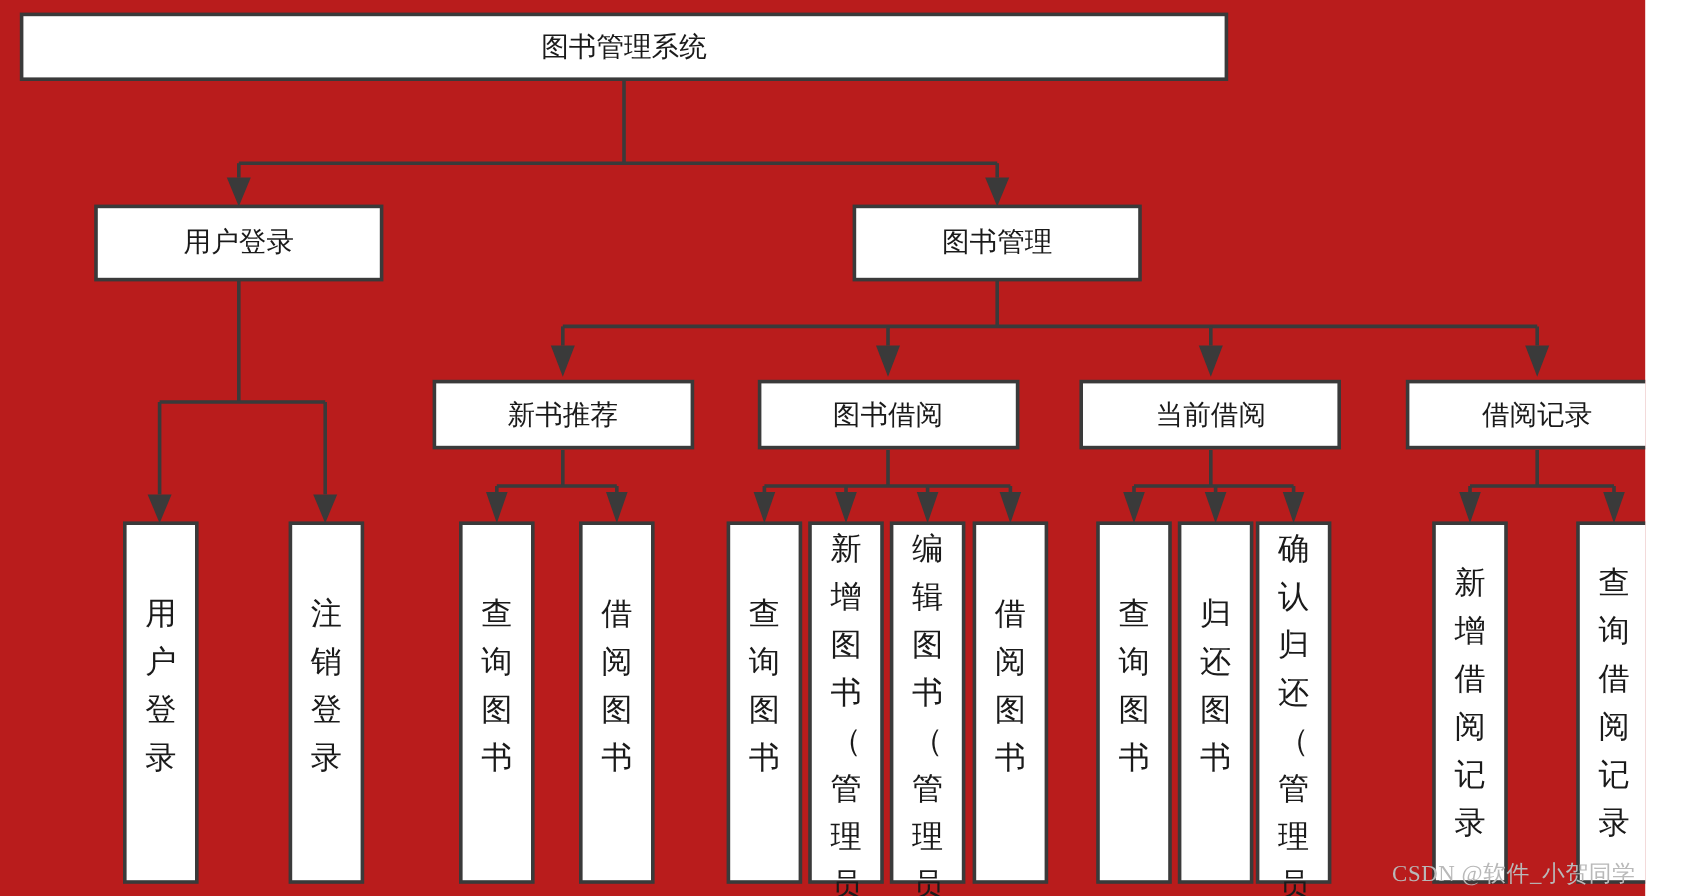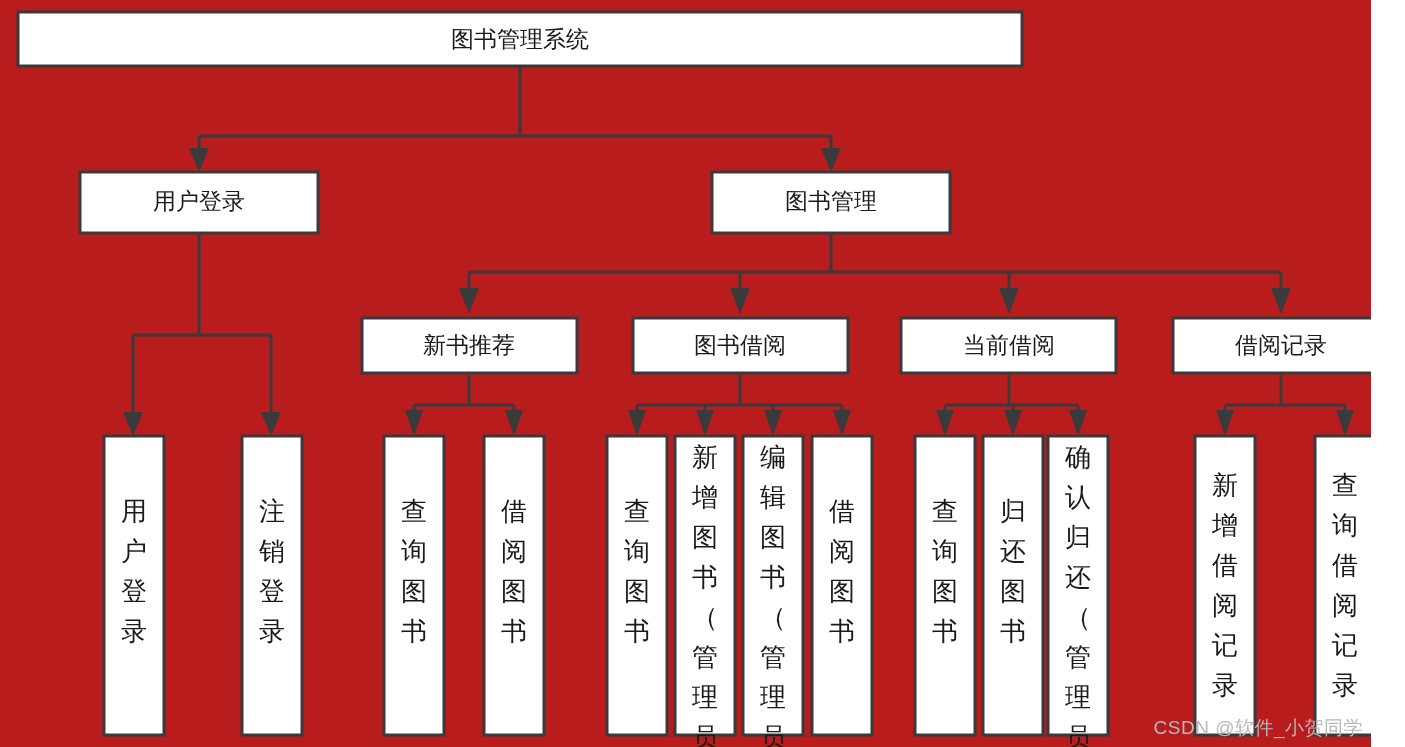--- a/index.html
+++ b/index.html
@@ -51,21 +51,21 @@
   .node-label-vertical {
     fill: #1a1a1a;
     font-family: "Liberation Sans", "DejaVu Sans", sans-serif;
     font-size: 26px;
     text-anchor: middle;
   }
   .watermark {
     position: absolute;
     right: 8px;
     bottom: 6px;
-    font-family: Liberation Sans, sans-serif;
+    font-family: Liberation Serif, serif;
     font-size: 19px;
     color: #b9b9b9;
     letter-spacing: 0.5px;
     white-space: nowrap;
     user-select: none;
   }
 </style>
 </head>
 <body>
 

